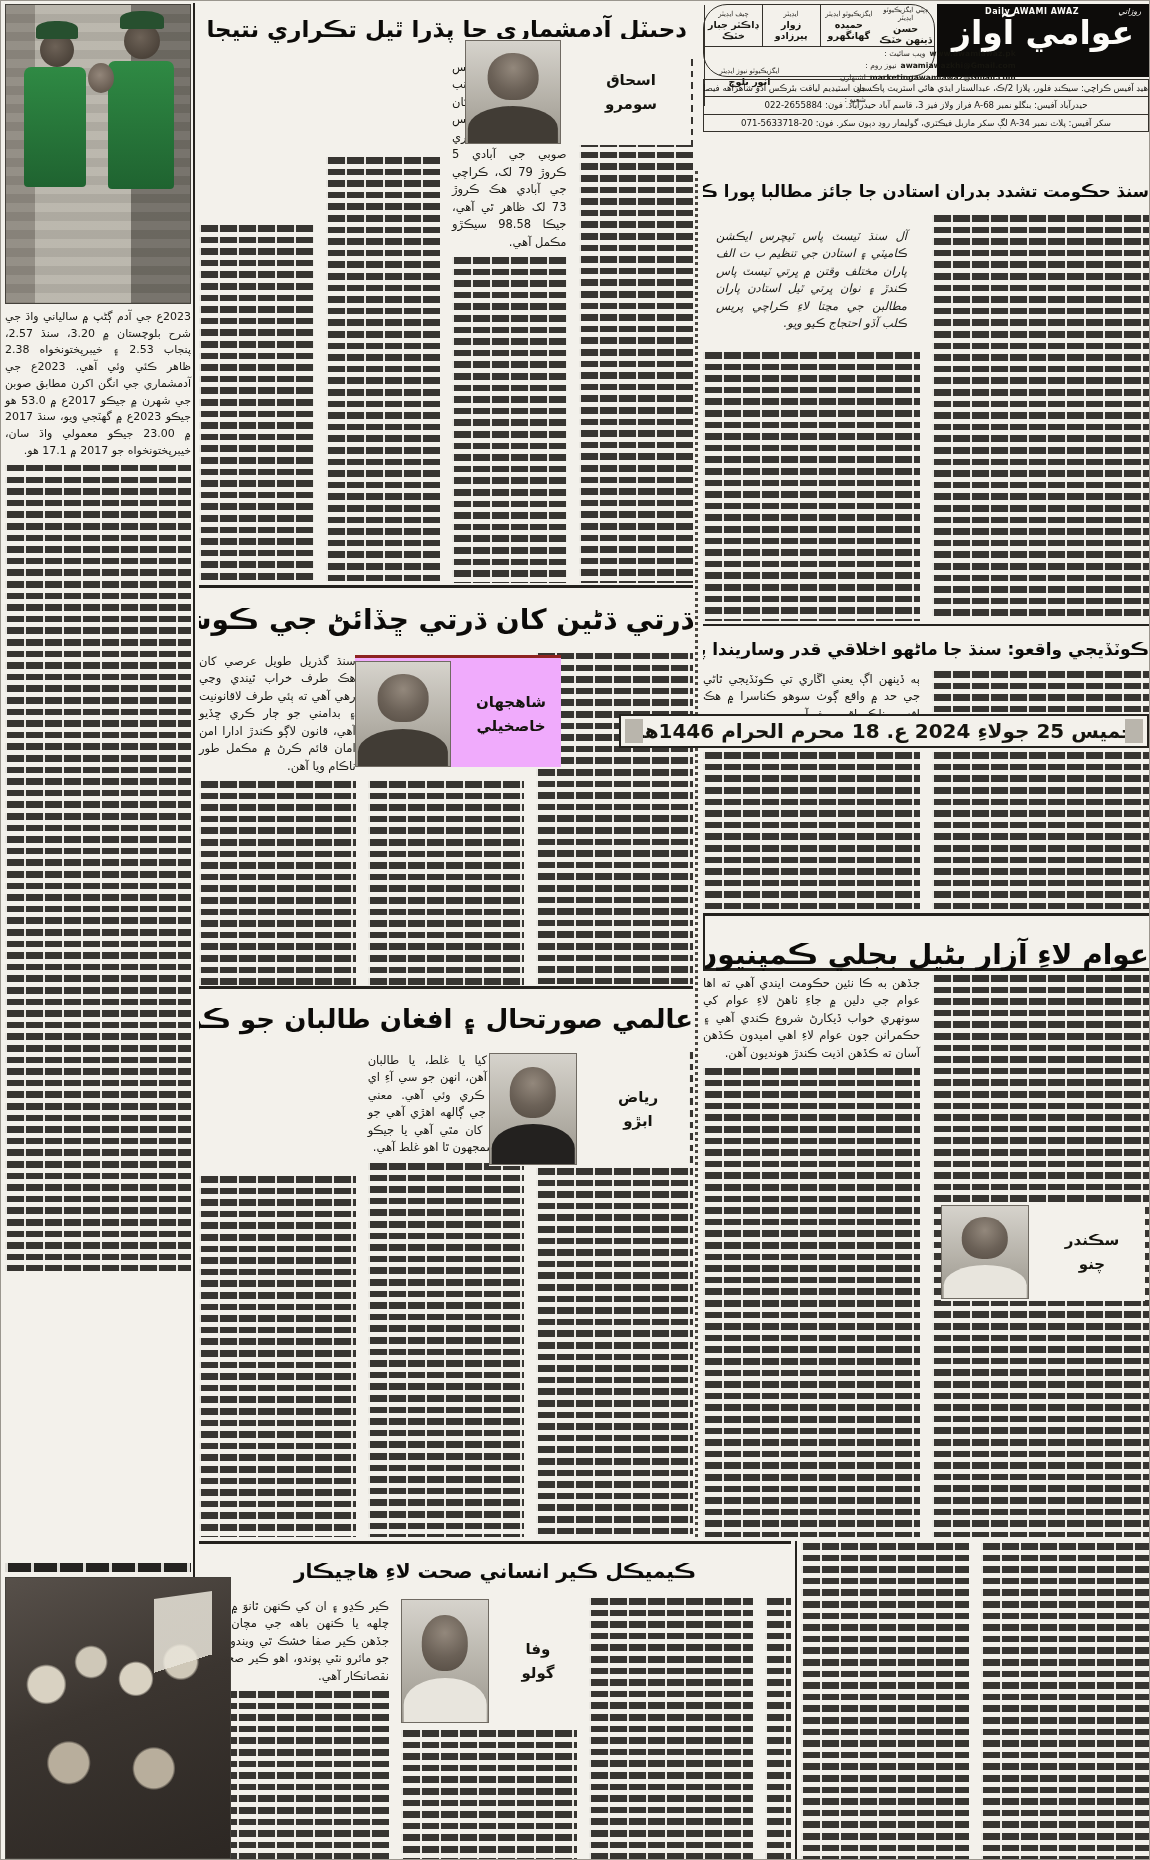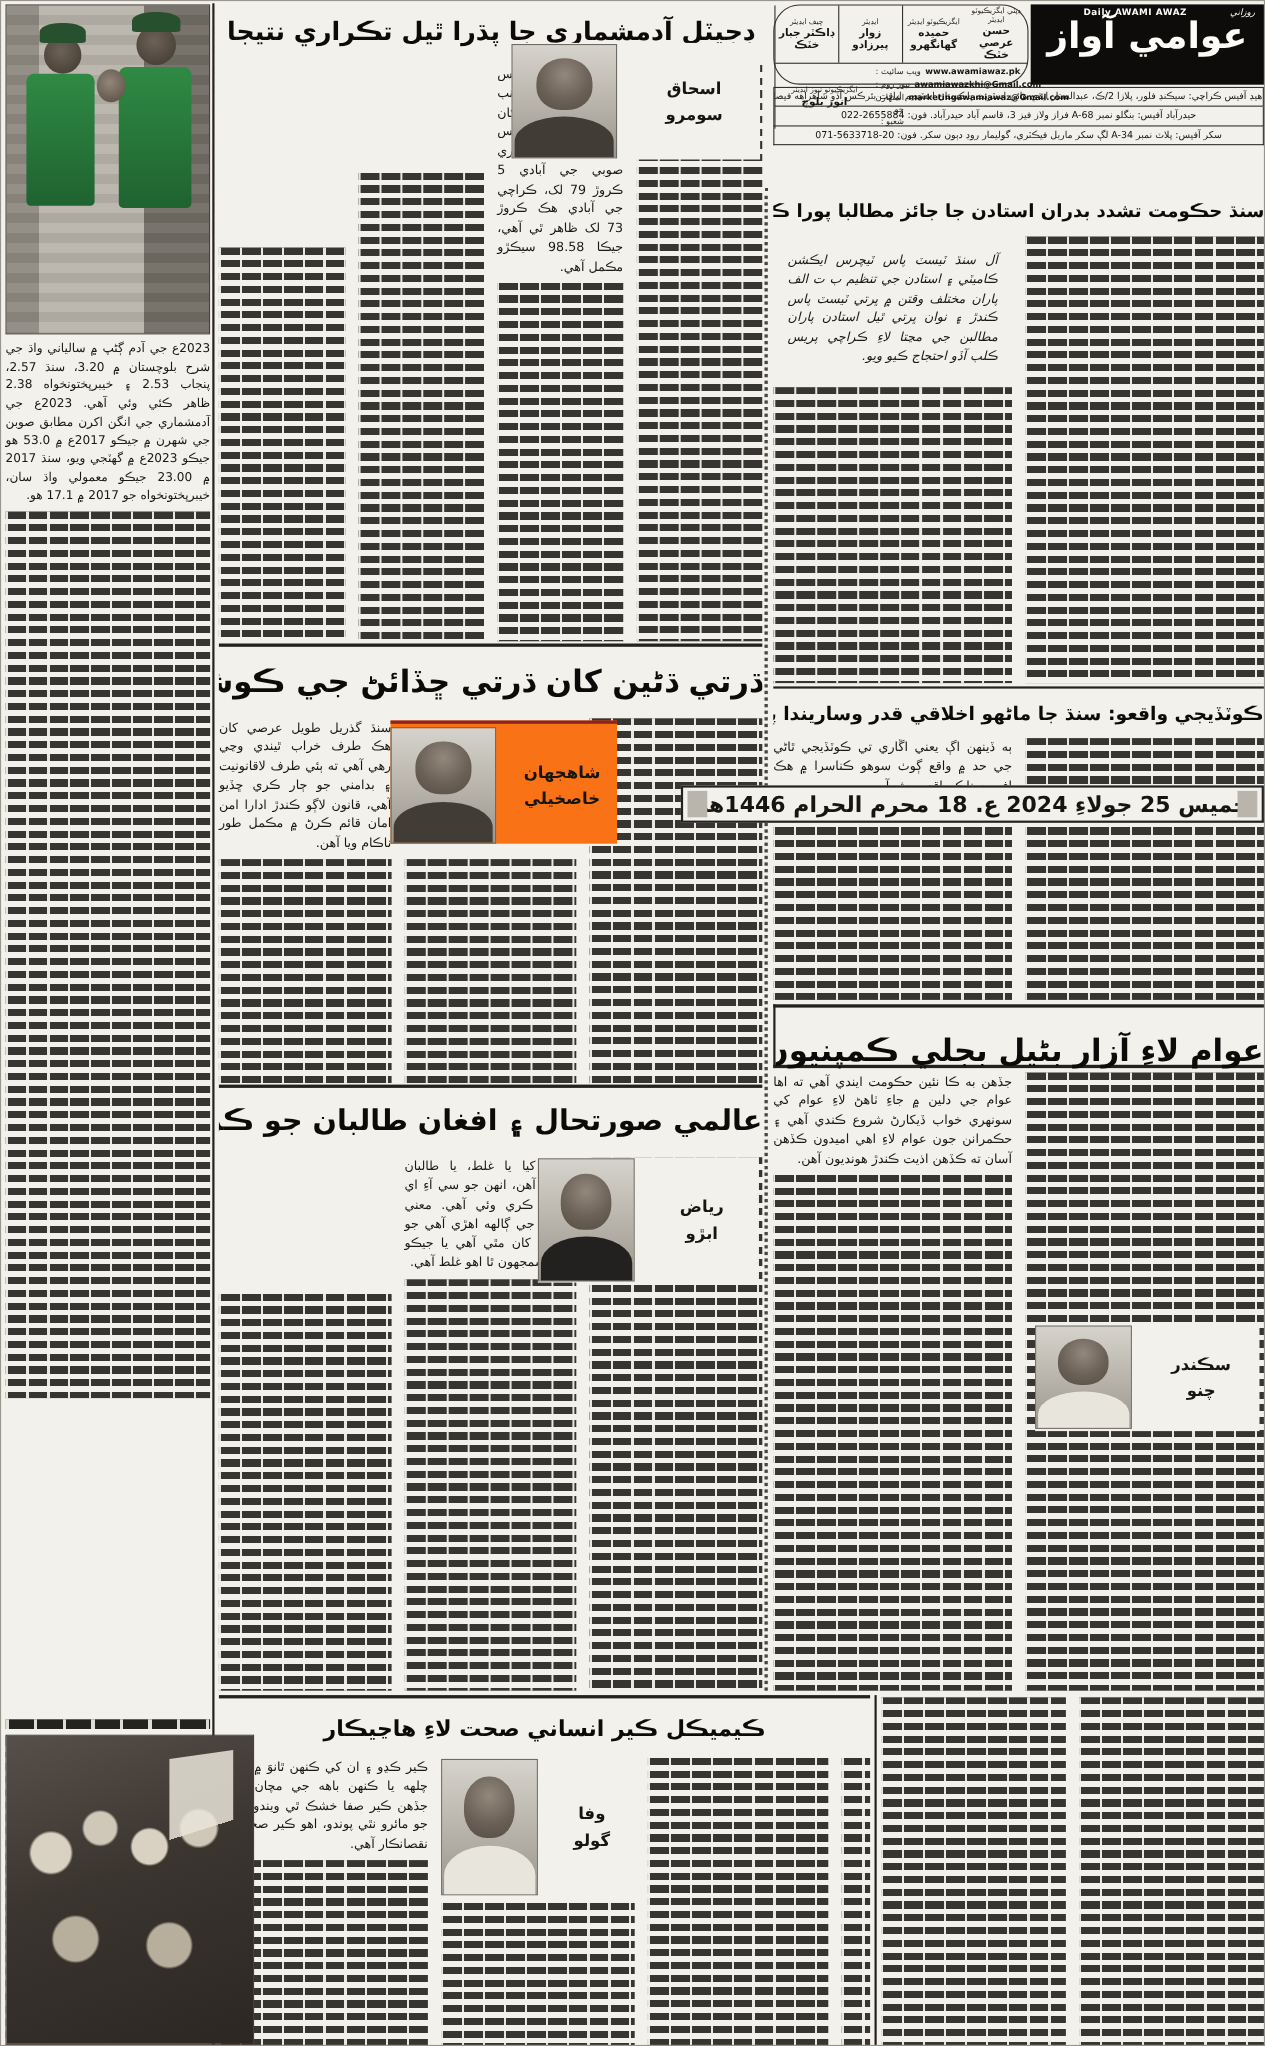--- a/index.html
+++ b/index.html
@@ -65,21 +65,21 @@
   .staff-grid{display:flex;flex-direction:column;border:1px solid #34312b;}
   .staff-row{display:flex;flex-direction:row-reverse;flex:1 1 0;}
   .staff-cell{
     flex:1 1 0;border-left:1px solid #34312b;display:flex;flex-direction:column;
     justify-content:center;text-align:center;padding:1px 2px;gap:1px;
   }
   .staff-cell:last-child{border-left:none;}
   .staff-role{font-size:6.8px;color:#2a2823;}
   .staff-name{font-size:9.5px;font-weight:700;}
   .staff-row + .staff-row{border-top:1px solid #34312b;}
-  .contact-line{display:flex;flex-direction:row-reverse;justify-content:flex-start;gap:4px;font-size:7.6px;line-height:1.45;}
+  .contact-line{display:flex;flex-direction:row-reverse;justify-content:flex-end;gap:4px;font-size:7.6px;line-height:1.45;margin-left:44px;}
   .contact-label{color:#2a2823;}
   .contact-value{font-weight:700;}
   .addr-row{
     border:1px solid #34312b;border-top:none;text-align:center;font-size:8.6px;
     line-height:1.9;white-space:nowrap;overflow:hidden;color:#14130f;
   }
   .addr-row:first-child{border-top:1px solid #34312b;}
   .date-bar{
     background:#f3f1eb;border:2px solid #24221e;display:flex;align-items:center;justify-content:center;
     font-size:20px;font-weight:700;position:relative;
@@ -167,21 +167,21 @@
       <div class="col">
         <div class="greek"></div>
       </div>
     </div>
   </div>
 
   <div class="abs hrule" style="left:198px;top:584px;width:494px;"></div>
 
   <div class="abs rtl" style="left:198px;top:590px;width:494px;height:394px;">
     <div class="headline" style="font-size:28px;height:58px;line-height:58px;">ڌرتي ڌڻين کان ڌرتي ڇڏائڻ جي ڪوشش</div>
-    <div class="abs" style="right:132px;top:64px;width:206px;z-index:2;background:#f97316;">
+    <div class="abs" style="right:132px;top:64px;width:206px;z-index:2;background:#f0abfc;">
       <div class="redrule" style="margin-bottom:3px;"></div>
       <div class="author">
         <div class="portrait" style="width:96px;height:106px;"></div>
         <div class="author-name">
           <div>شاهجهان</div>
           <div>خاصخيلي</div>
         </div>
       </div>
     </div>
     <div class="body-cols" style="position:absolute;left:0;right:0;top:62px;bottom:0;">
@@ -272,21 +272,21 @@
       <div class="staff-cell">
         <span class="staff-role">ايڊيٽر</span>
         <span class="staff-name">زوار پيرزادو</span>
       </div>
       <div class="staff-cell">
         <span class="staff-role">ايگزيڪيوٽو ايڊيٽر</span>
         <span class="staff-name">حميده گھانگھرو</span>
       </div>
       <div class="staff-cell">
         <span class="staff-role">ڊپٽي ايگزيڪيوٽو ايڊيٽر</span>
-        <span class="staff-name">حسن عرصي خٽڪ</span>
+        <span class="staff-name">حسن ڏينهن خٽڪ</span>
       </div>
     </div>
     <div class="staff-row">
       <div class="staff-cell" style="flex:0 0 90px;">
         <span class="staff-role">ايگزيڪيوٽو نيوز ايڊيٽر</span>
         <span class="staff-name">انور بلوچ</span>
       </div>
       <div class="staff-cell" style="align-items:stretch;text-align:right;">
         <div class="contact-line">
           <span class="contact-label">ويب سائيٽ :</span>

